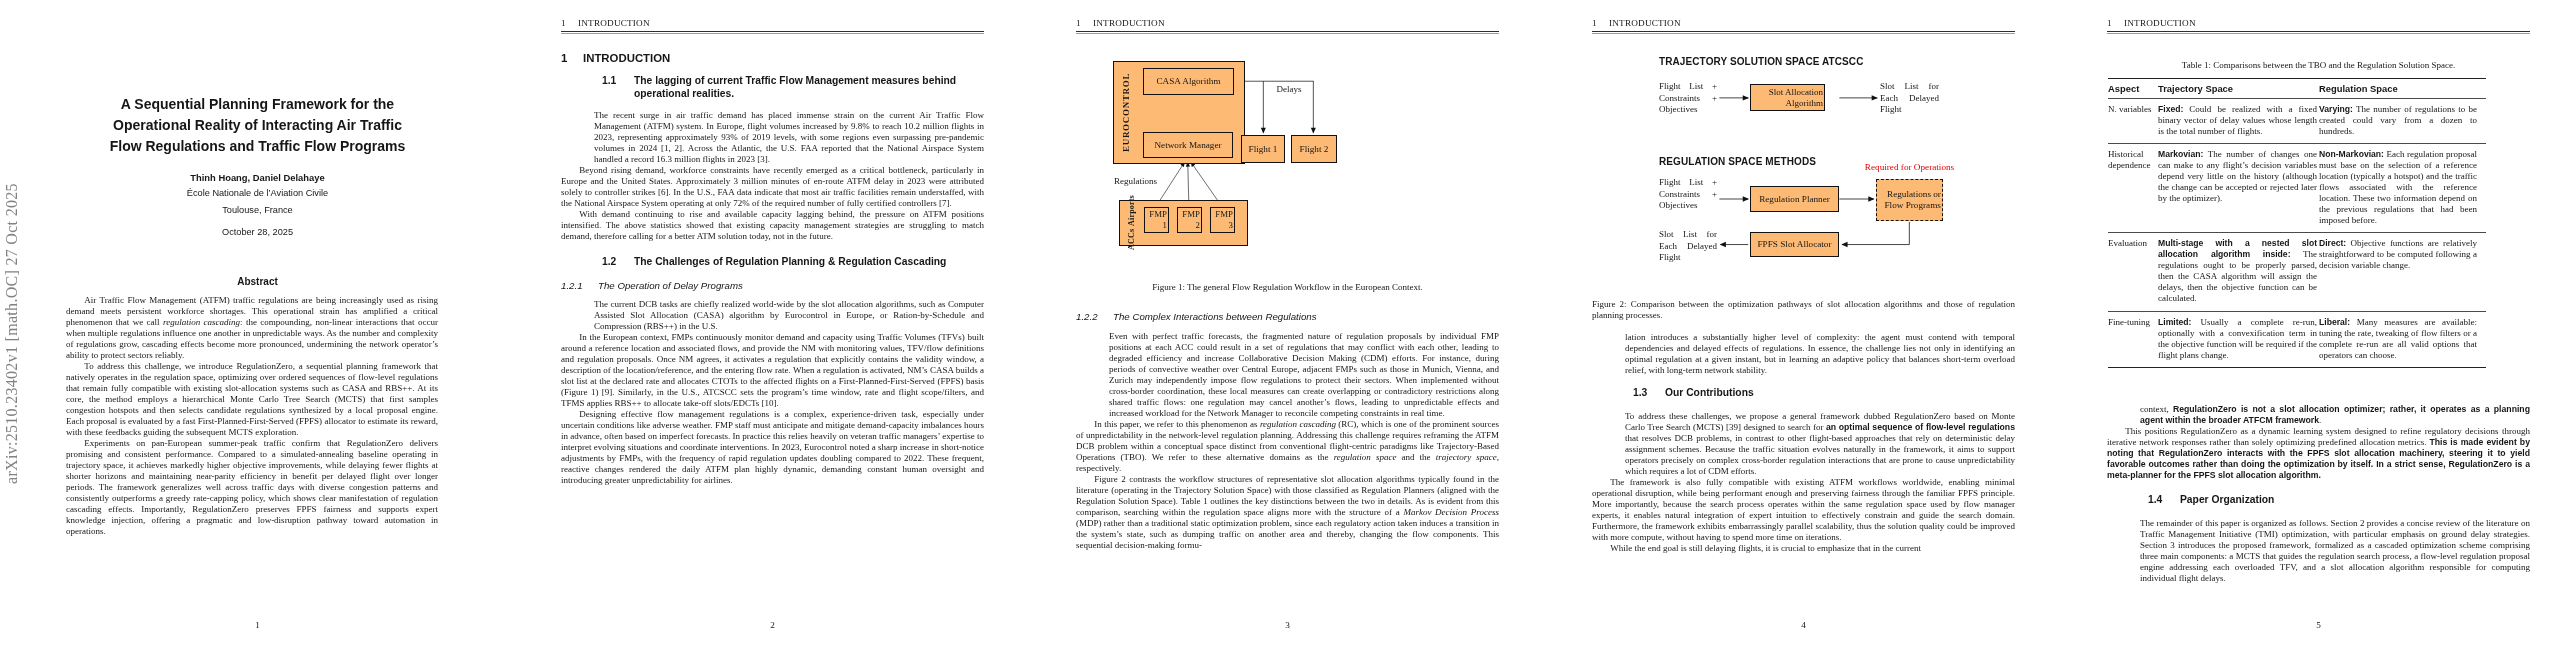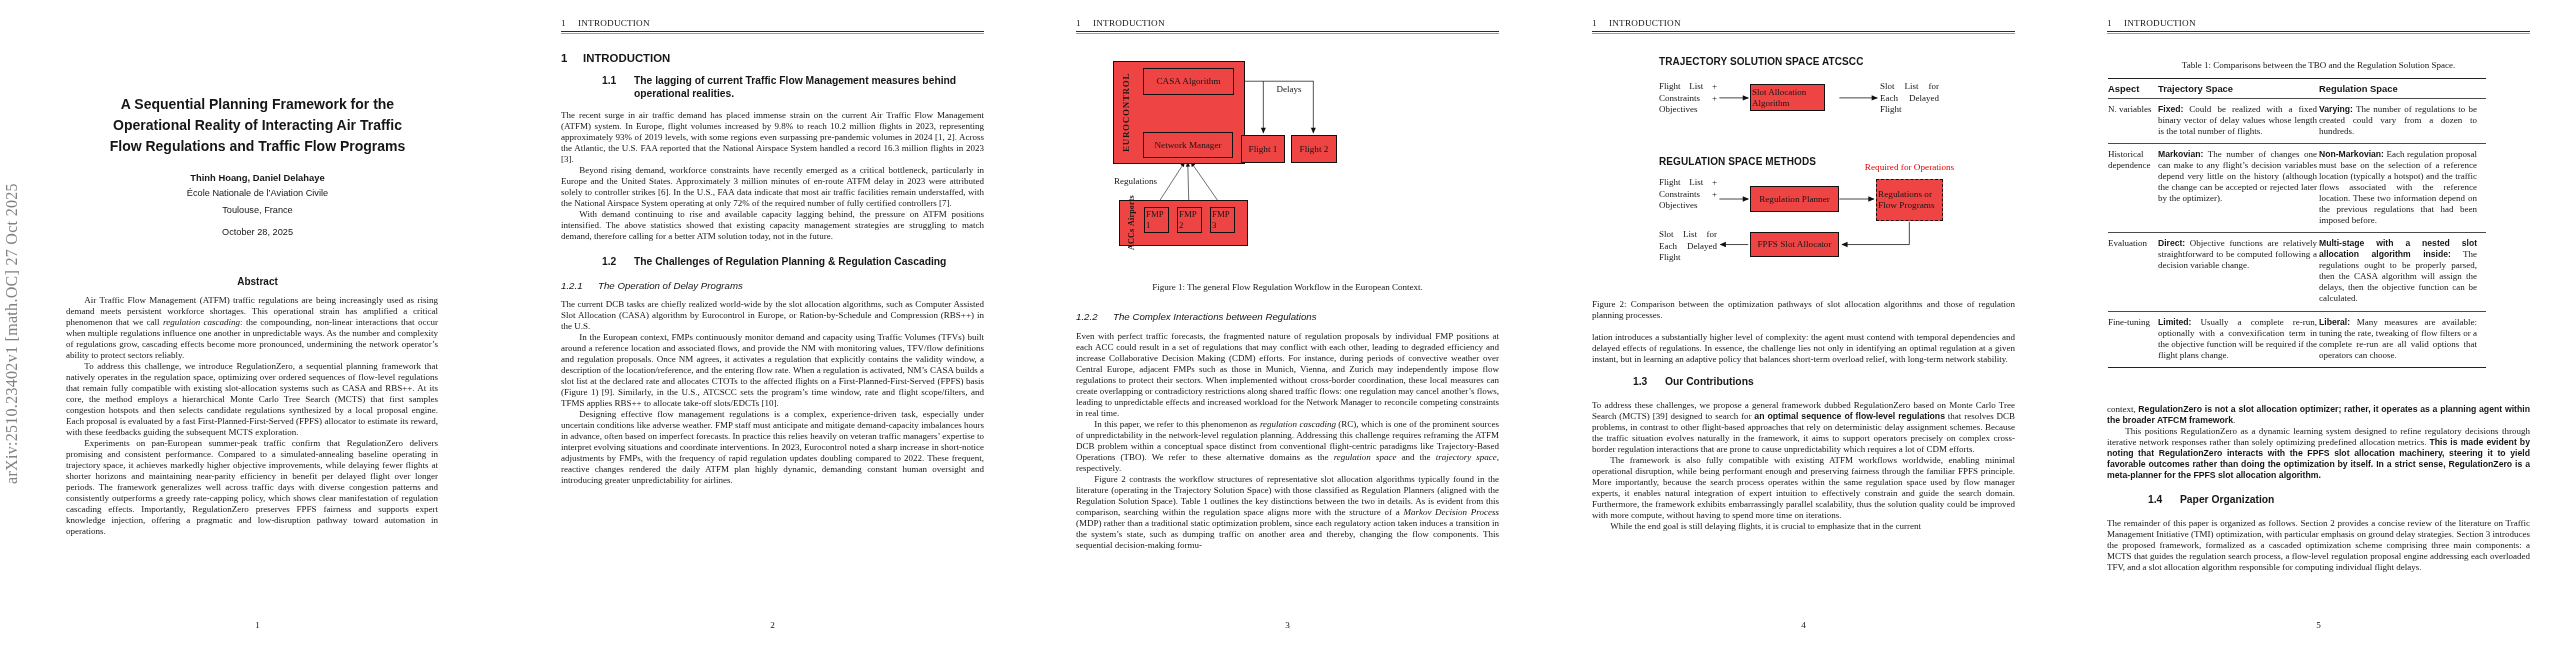--- a/index.html
+++ b/index.html
@@ -11,21 +11,21 @@
   
   .rh { position:absolute; top:18.3px; left:46px; width:423px; font-size:9.2px; letter-spacing:0.2px; }
   .rh .rh-num { margin-right:12.2px; }
   .rh-rule { position:absolute; top:31px; left:46px; width:423px; height:2.5px;
              border-top:0.9px solid #2e2e2e; border-bottom:0.6px solid #9d9d9d; }
   .pagenum { position:absolute; top:620px; left:0; width:100%; text-align:center; font-size:9.2px; }
 
   
   .col { position:absolute; left:46px; width:423px; font-size:9px; line-height:11px; text-align:justify; }
   .para { text-indent:18.3px; }
-  .noindent { text-indent:0; }
+  .noindent { text-indent:0;margin-left:33px; }
   .it { font-style:italic; }
   .bsans { font-family:"Liberation Sans", sans-serif; font-weight:bold; font-size:8.7px; }
 
   
   .sec { display:flex; font-family:"Liberation Sans", sans-serif; font-weight:bold; text-align:left; }
   .sec1 { font-size:11.4px; }   .sec1 .snum { min-width:22px; }
   .sec2 { font-size:10.3px; line-height:12.8px; }   .sec2 .snum { min-width:32px;margin-left:41px; }
   .sec3 { font-size:9.7px; font-style:italic; font-weight:normal; } .sec3 .snum { min-width:37px; }
 
   
@@ -36,22 +36,22 @@
   .meta { position:absolute; left:39px; width:437px; text-align:center;
           font-family:Liberation Sans, sans-serif; font-size:9.2px; }
   .authors { top:172px; font-weight:bold; font-size:9.4px; }
   .affil { top:188px; }  .loc { top:205px; }  .date { top:227px; }
   .abs-head { position:absolute; left:39px; width:437px; top:276px; text-align:center;
               font-family:"Liberation Sans", sans-serif; font-weight:bold; font-size:10px; }
   .abs-col { position:absolute; left:66px; width:372px; top:295px; font-size:9px;
              line-height:11px; text-align:justify; }
 
   
-  .fbox { position:absolute; border:0.8px solid #111; background:#ef4444; display:flex;
-          align-items:center; justify-content:center; text-align:left;
+  .fbox { position:absolute; border:0.8px solid #111; background:#fdba74; display:flex;
+          align-items:center; justify-content:center; text-align:right;
           font-size:9.2px; line-height:10.6px; padding:1.1px; }
   .fdash { border:0.9px dashed #111; }
   .vlab { position:absolute; writing-mode:vertical-rl; transform:rotate(180deg);
           display:flex; align-items:center; justify-content:center; text-align:center;
           font-weight:bold; letter-spacing:0.7px; font-size:8.6px; }
   .flab { position:absolute; font-size:9px; }
   .fio  { position:absolute; font-size:9px; line-height:11.7px; text-align:justify; }
   .fh   { position:absolute; font-family:"Liberation Sans", sans-serif; font-weight:bold;
           font-size:10px; letter-spacing:0.1px; }
   .req  { position:absolute; color:#e50000; font-size:9.2px; text-align:center; }
@@ -240,22 +240,22 @@
       </div>
       <div class="t-rule"></div>
       <div class="t-grid">
         <div>Historical dependence</div>
         <div class="t-cell"><span class="t-lead">Markovian:</span><span> The number of changes one can make to any flight’s decision variables depend very little on the history (although the change can be accepted or rejected later by the optimizer).</span></div>
         <div class="t-cell"><span class="t-lead">Non-Markovian:</span><span> Each regulation proposal must base on the selection of a reference location (typically a hotspot) and the traffic flows associated with the reference location. These two information depend on the previous regulations that had been imposed before.</span></div>
       </div>
       <div class="t-rule"></div>
       <div class="t-grid">
         <div>Evaluation</div>
+        <div class="t-cell"><span class="t-lead">Multi-stage with a nested slot allocation algorithm inside:</span><span> The regulations ought to be properly parsed, then the CASA algorithm will assign the delays, then the objective function can be calculated.</span></div>
         <div class="t-cell"><span class="t-lead">Direct:</span><span> Objective functions are relatively straightforward to be computed following a decision variable change.</span></div>
-        <div class="t-cell"><span class="t-lead">Multi-stage with a nested slot allocation algorithm inside:</span><span> The regulations ought to be properly parsed, then the CASA algorithm will assign the delays, then the objective function can be calculated.</span></div>
       </div>
       <div class="t-rule"></div>
       <div class="t-grid">
         <div>Fine-tuning</div>
         <div class="t-cell"><span class="t-lead">Limited:</span><span> Usually a complete re-run, optionally with a convexification term in the objective function will be required if the flight plans change.</span></div>
         <div class="t-cell"><span class="t-lead">Liberal:</span><span> Many measures are available: tuning the rate, tweaking of flow filters or a complete re-run are all valid options that operators can choose.</span></div>
       </div>
       <div class="t-rule t-thick"></div>
     </div>
 

